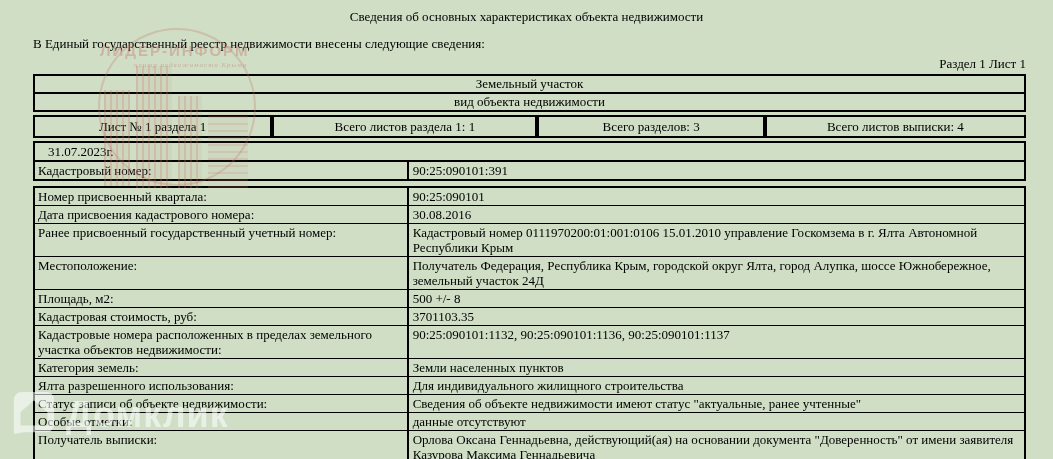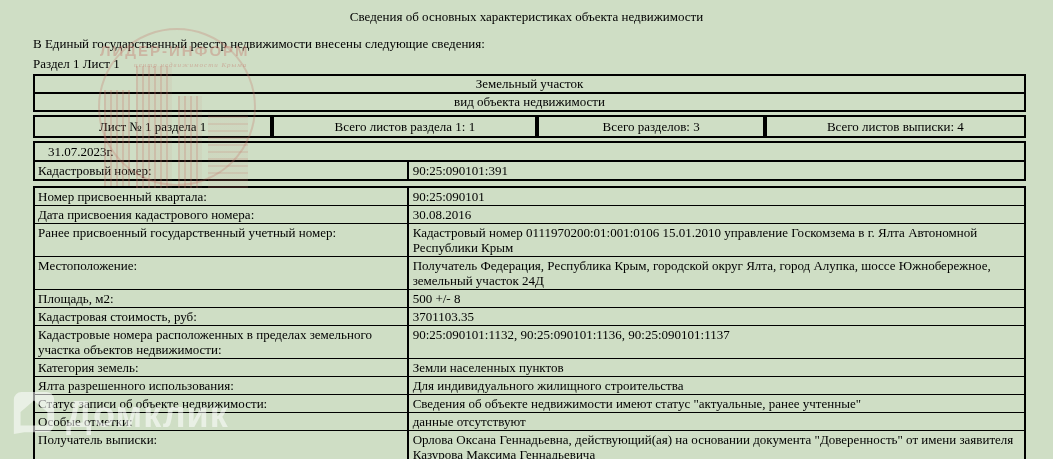--- a/index.html
+++ b/index.html
@@ -7,21 +7,21 @@
   body {
     background:#cfdec5;
     font-family:"Liberation Serif","DejaVu Serif",serif;
     font-size:13px;
     color:#000;
     position:relative;
     overflow:hidden;
   }
   .doc-title { text-align:center; padding-top:9px; }
   .intro-line { margin:11px 0 0 33px; }
-  .sheet-line { width:993px; margin:4px 0 2px 33px; text-align:left; }
+  .sheet-line { width:993px; margin:4px 0 2px 33px; text-align:right; }
   .tbl { margin-left:33px; width:993px; position:relative; z-index:2; }
 
   .box { border:2px solid #000; }
   .boxA { margin-top:2px; }
   .boxA .rowc { text-align:center; line-height:16px; padding:0 17px; }
   .boxA .rowc:first-child { border-bottom:2px solid #000; }
 
   .boxB { display:flex; margin-top:3px; }
   .boxB .cell { border:2px solid #000; text-align:center; line-height:17px; padding:1px 2px; }
   .boxB .c0 { width:24.1%; }

